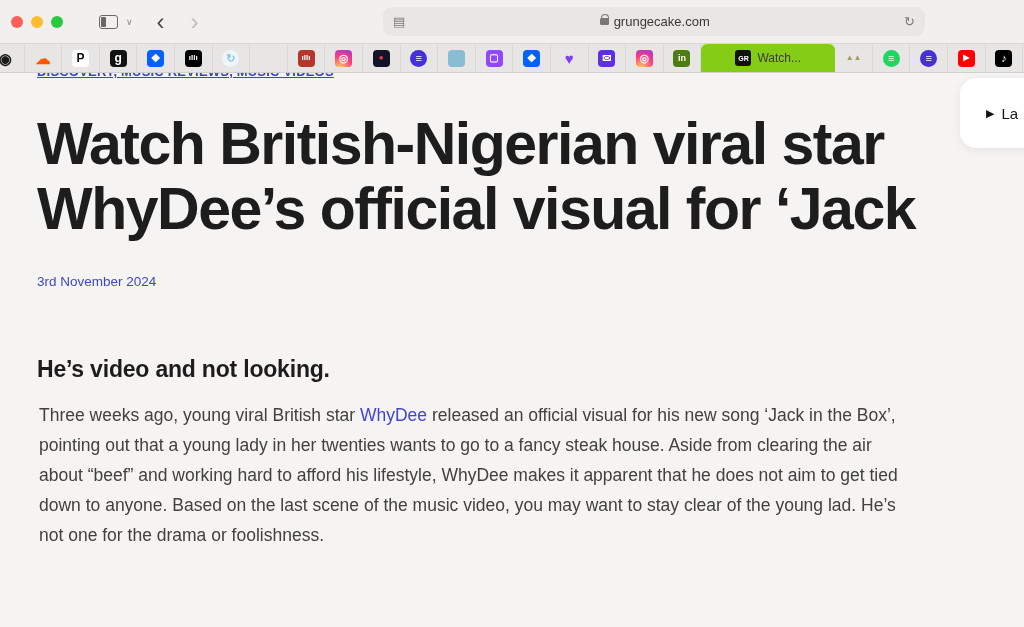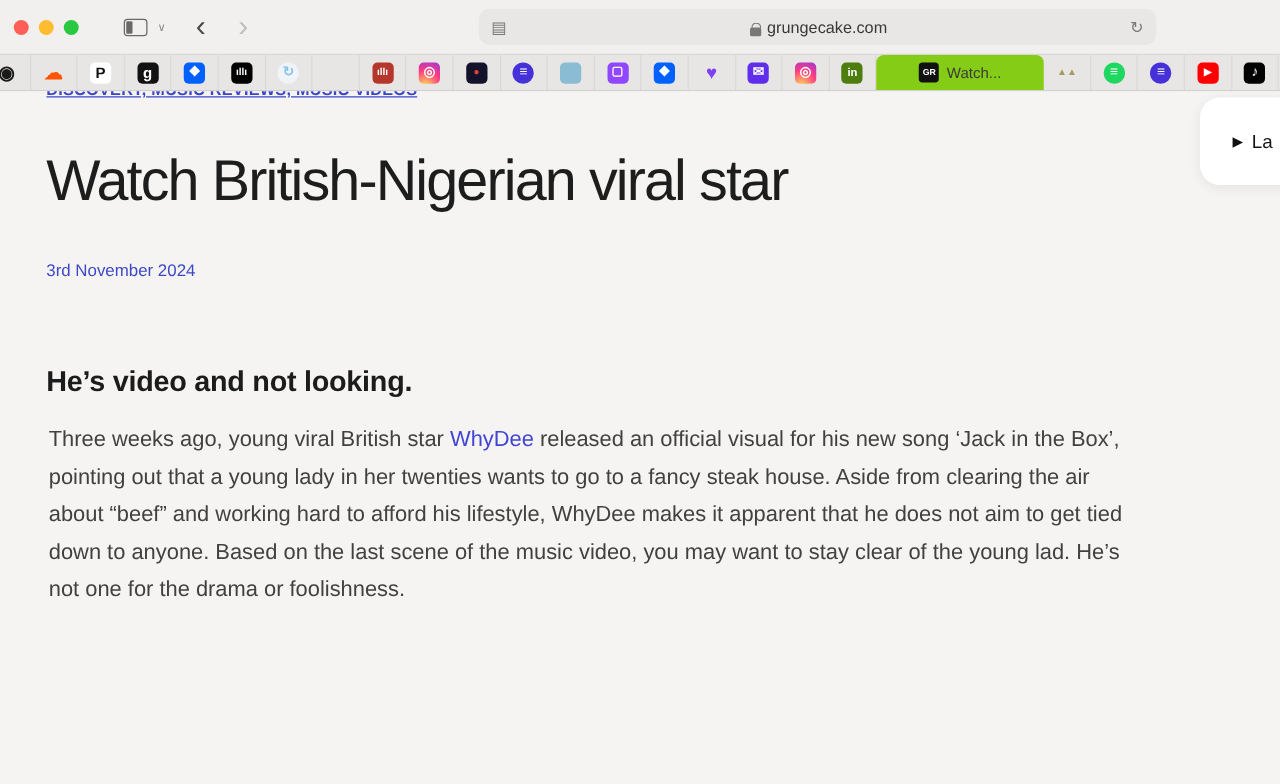--- a/index.html
+++ b/index.html
@@ -16,21 +16,21 @@
     position:relative; margin-left:36px; }
   .sidebar-glyph::before { content:""; position:absolute; left:1px; top:1px; bottom:1px;
     width:5px; background:#6b6967; border-radius:1px; }
   .chev-down { font-size:9px; color:#8a8886; margin-left:8px; }
   .nav-back { font-size:24px; margin-left:24px; color:#4a4846; }
   .nav-fwd  { font-size:24px; margin-left:26px; color:#c0bebc; }
 
   .urlbar { position:absolute; left:383px; top:7px; width:542px; height:29px;
     background:#e9e7e5; border-radius:9px; display:flex; align-items:center; }
   .reader-icon { font-size:13px; color:#7c7a78; margin-left:10px; }
-  .url-center { flex:1; display:flex; align-items:flex-end; justify-content:center; gap:5px; }
+  .url-center { flex:1; display:flex; align-items:flex-start; justify-content:center; gap:5px; }
   .lock { width:9px; height:7px; background:#7a7876; border-radius:1.5px; position:relative; margin-top:4px; }
   .lock::before { content:""; position:absolute; left:1.5px; top:-4px; width:6px; height:6px;
     border:1.5px solid #7a7876; border-bottom:none; border-radius:4px 4px 0 0; }
   .url-text { font-size:13px; color:#3a3836; }
   .reload-icon { font-size:13px; color:#7c7a78; margin-right:10px; }
 
   
   .tabbar { height:29px; background:#e8e6e4; display:flex; align-items:stretch;
     border-bottom:1px solid #d2d0ce; overflow:hidden; }
   .pin-cell { width:37.6px; flex:none; display:flex; align-items:center; justify-content:center;
@@ -42,21 +42,21 @@
     display:flex; align-items:center; justify-content:center; gap:6px; }
   .fav { width:16px; height:16px; background:#111; color:#fff; border-radius:3px;
     font-size:7px; font-weight:700; display:flex; align-items:center; justify-content:center; }
   .tab-label { font-size:12px; color:#3c3a38; }
 
   
   .content { position:relative; height:553px; background:#f5f4f2; }
   .cat-clip { height:7px; overflow:hidden; margin-left:37px; }
   .cat-links { display:block; margin-top:-9px; font-size:13px; font-weight:700;
     color:#3b45c9; text-decoration:underline; letter-spacing:.2px; }
-  .headline { margin:32px 0 0 37px; font-size:46px; font-weight:400; color:#1d1d1d;
+  .headline { margin:32px 0 0 37px; font-size:59px; font-weight:700; color:#1d1d1d;
     letter-spacing:-1.5px; line-height:65px; }
   .date-link { display:inline-block; margin:32px 0 0 37px; font-size:13.5px; color:#3c49c6;
     text-decoration:none; }
   .subhead { margin:66px 0 0 37px; font-size:23px; font-weight:700; color:#1c1c1c;
     letter-spacing:-.2px; }
   .body-p { margin:17px 0 0 39px; max-width:878px; font-size:17.5px; line-height:30px;
     color:#414141; }
   .inline-link { color:#4145d1; text-decoration:none; }
 
   .float-widget { position:absolute; top:5px; right:-14px; width:78px; height:70px;
@@ -178,20 +178,21 @@
     <a class="cat-links">DISCOVERY, MUSIC REVIEWS, MUSIC VIDEOS</a>
   </div>
 
   <div class="float-widget">
     <span class="play-glyph">▶</span>
     <span class="widget-label">La</span>
   </div>
 
   <h1 class="headline">
     <div>Watch British-Nigerian viral star</div>
+    <div>WhyDee’s official visual for ‘Jack</div>
   </h1>
 
   <a class="date-link">3rd November 2024</a>
 
   <h2 class="subhead">He’s video and not looking.</h2>
 
   <p class="body-p"><span>Three weeks ago, young viral British star </span><a class="inline-link" href="#">WhyDee</a><span> released an official visual for his new song ‘Jack in the Box’, pointing out that a young lady in her twenties wants to go to a fancy steak house. Aside from clearing the air about “beef” and working hard to afford his lifestyle, WhyDee makes it apparent that he does not aim to get tied down to anyone. Based on the last scene of the music video, you may want to stay clear of the young lad. He’s not one for the drama or foolishness.</span></p>
 </div>
 
 </body></html>

